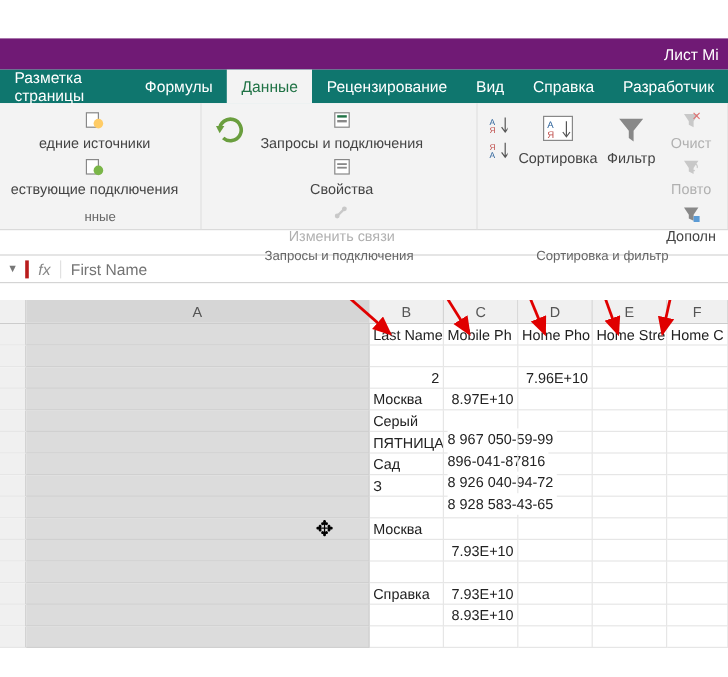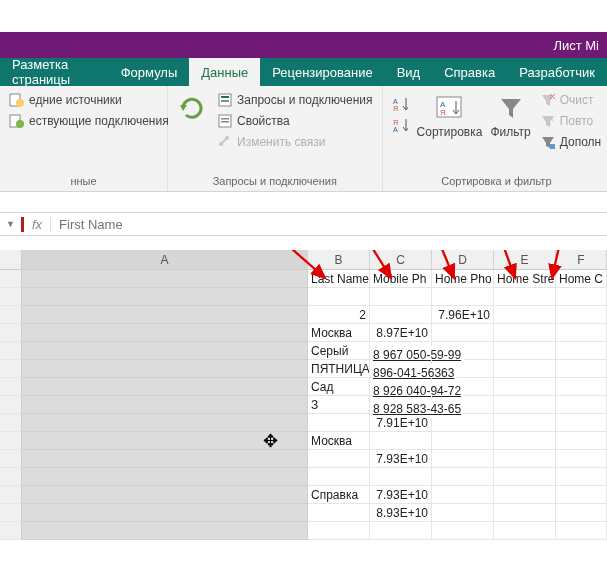--- a/index.html
+++ b/index.html
@@ -8,21 +8,21 @@
   .titlebar { height: 26px; background: #701a75; color: #fff; display: flex; align-items: center; justify-content: flex-end; padding-right: 8px; font-size: 13px; margin-top: 32px; }
 
   .ribbon-tabs { height: 28px; background: #0f766e; display: flex; align-items: stretch; color: #fff; font-size: 13px; }
   .ribbon-tab { padding: 0 12px; display: flex; align-items: center; cursor: pointer; }
   .ribbon-tab.active { background: #f3f3f3; color: #217346; }
 
   .ribbon { background: #f3f3f3; border-bottom: 1px solid #d4d4d4; height: 106px; display: flex; font-size: 12px; color: #444; }
   .ribbon-group { border-right: 1px solid #e1e1e1; display: flex; flex-direction: column; padding: 4px 6px 0 6px; }
   .ribbon-group-body { flex: 1; display: flex; align-items: flex-start; gap: 4px; }
   .ribbon-group-label { text-align: center; font-size: 11px; color: #666; padding: 2px 0 4px 0; }
-  .rbtn-small { display: flex; align-items: center; gap: 4px; padding: 2px 3px; white-space: nowrap; color: #444; }
+  .rbtn-small { display: flex; align-items: center; gap: 4px; padding: 2px 3px; white-space: nowrap; color: #444; flex-direction: column; }
   .rbtn-small.disabled { color: #b0b0b0; }
   .rbtn-big { display: flex; flex-direction: column; align-items: center; gap: 2px; padding: 2px 2px; text-align: center; line-height: 1.1; }
   .ico { width: 16px; height: 16px; display: inline-flex; align-items: center; justify-content: center; }
   .ico-big { width: 32px; height: 32px; display: flex; align-items: center; justify-content: center; }
   .col-stack { display: flex; flex-direction: column; gap: 1px; }
 
   .fbar-gap { height: 20px; background: #fff; }
   .formula-bar { height: 24px; border-top: 1px solid #d4d4d4; border-bottom: 1px solid #d4d4d4; display: flex; align-items: center; font-size: 13px; color: #555; }
   .namebox-arrow { font-size: 9px; color: #777; padding: 0 6px; }
   .fx { font-style: italic; color: #888; padding: 0 8px; border-right: 1px solid #e1e1e1; border-left: 3px solid #b91c1c; }
@@ -40,21 +40,21 @@
   .colE { width: 62px; }
   .colF { width: 51px; }
 
   .rows { }
   .row { display: flex; height: 18px; }
   .rowh { width: 22px; background: #f0f0f0; border-right: 1px solid #ccc; border-bottom: 1px solid #e6e6e6; font-size: 11px; color: #555; text-align: center; line-height: 18px; }
   .cell { border-right: 1px solid #e6e6e6; border-bottom: 1px solid #e6e6e6; font-size: 12px; color: #222; padding: 0 3px; line-height: 18px; overflow: hidden; white-space: nowrap; position: relative; }
   .cell.sel { background: #dcdcdc; border-color: #d0d0d0; }
   .cell.num { text-align: right; }
   .cell.over { overflow: visible; z-index: 1; }
-  .cell.over > span { background: #fff; position: absolute; left: 3px; top: 4px; padding-right: 3px; text-decoration: underline; }
+  .cell.over > span { background: #fff; position: absolute; left: 3px; top: 15px; padding-right: 3px; }
 
   .arrows { position: absolute; left: 0; top: 0; pointer-events: none; }
 
   .cursor-cross { position: absolute; left: 263px; top: 430px; font-size: 18px; color: #000; pointer-events: none; }
 </style>
 </head>
 <body>
 
 <div class="titlebar">
   <span>Лист Mi</span>
@@ -285,21 +285,21 @@
         </div>
         <div class="cell colD"></div>
         <div class="cell colE"></div>
         <div class="cell colF"></div>
       </div>
       <div class="row">
         <div class="rowh"></div>
         <div class="cell colA sel"></div>
         <div class="cell colB">ПЯТНИЦА</div>
         <div class="cell colC over">
-          <span>896-041-56363</span>
+          <span>896-041-87816</span>
         </div>
         <div class="cell colD"></div>
         <div class="cell colE"></div>
         <div class="cell colF"></div>
       </div>
       <div class="row">
         <div class="rowh"></div>
         <div class="cell colA sel"></div>
         <div class="cell colB">Сад</div>
         <div class="cell colC over">

